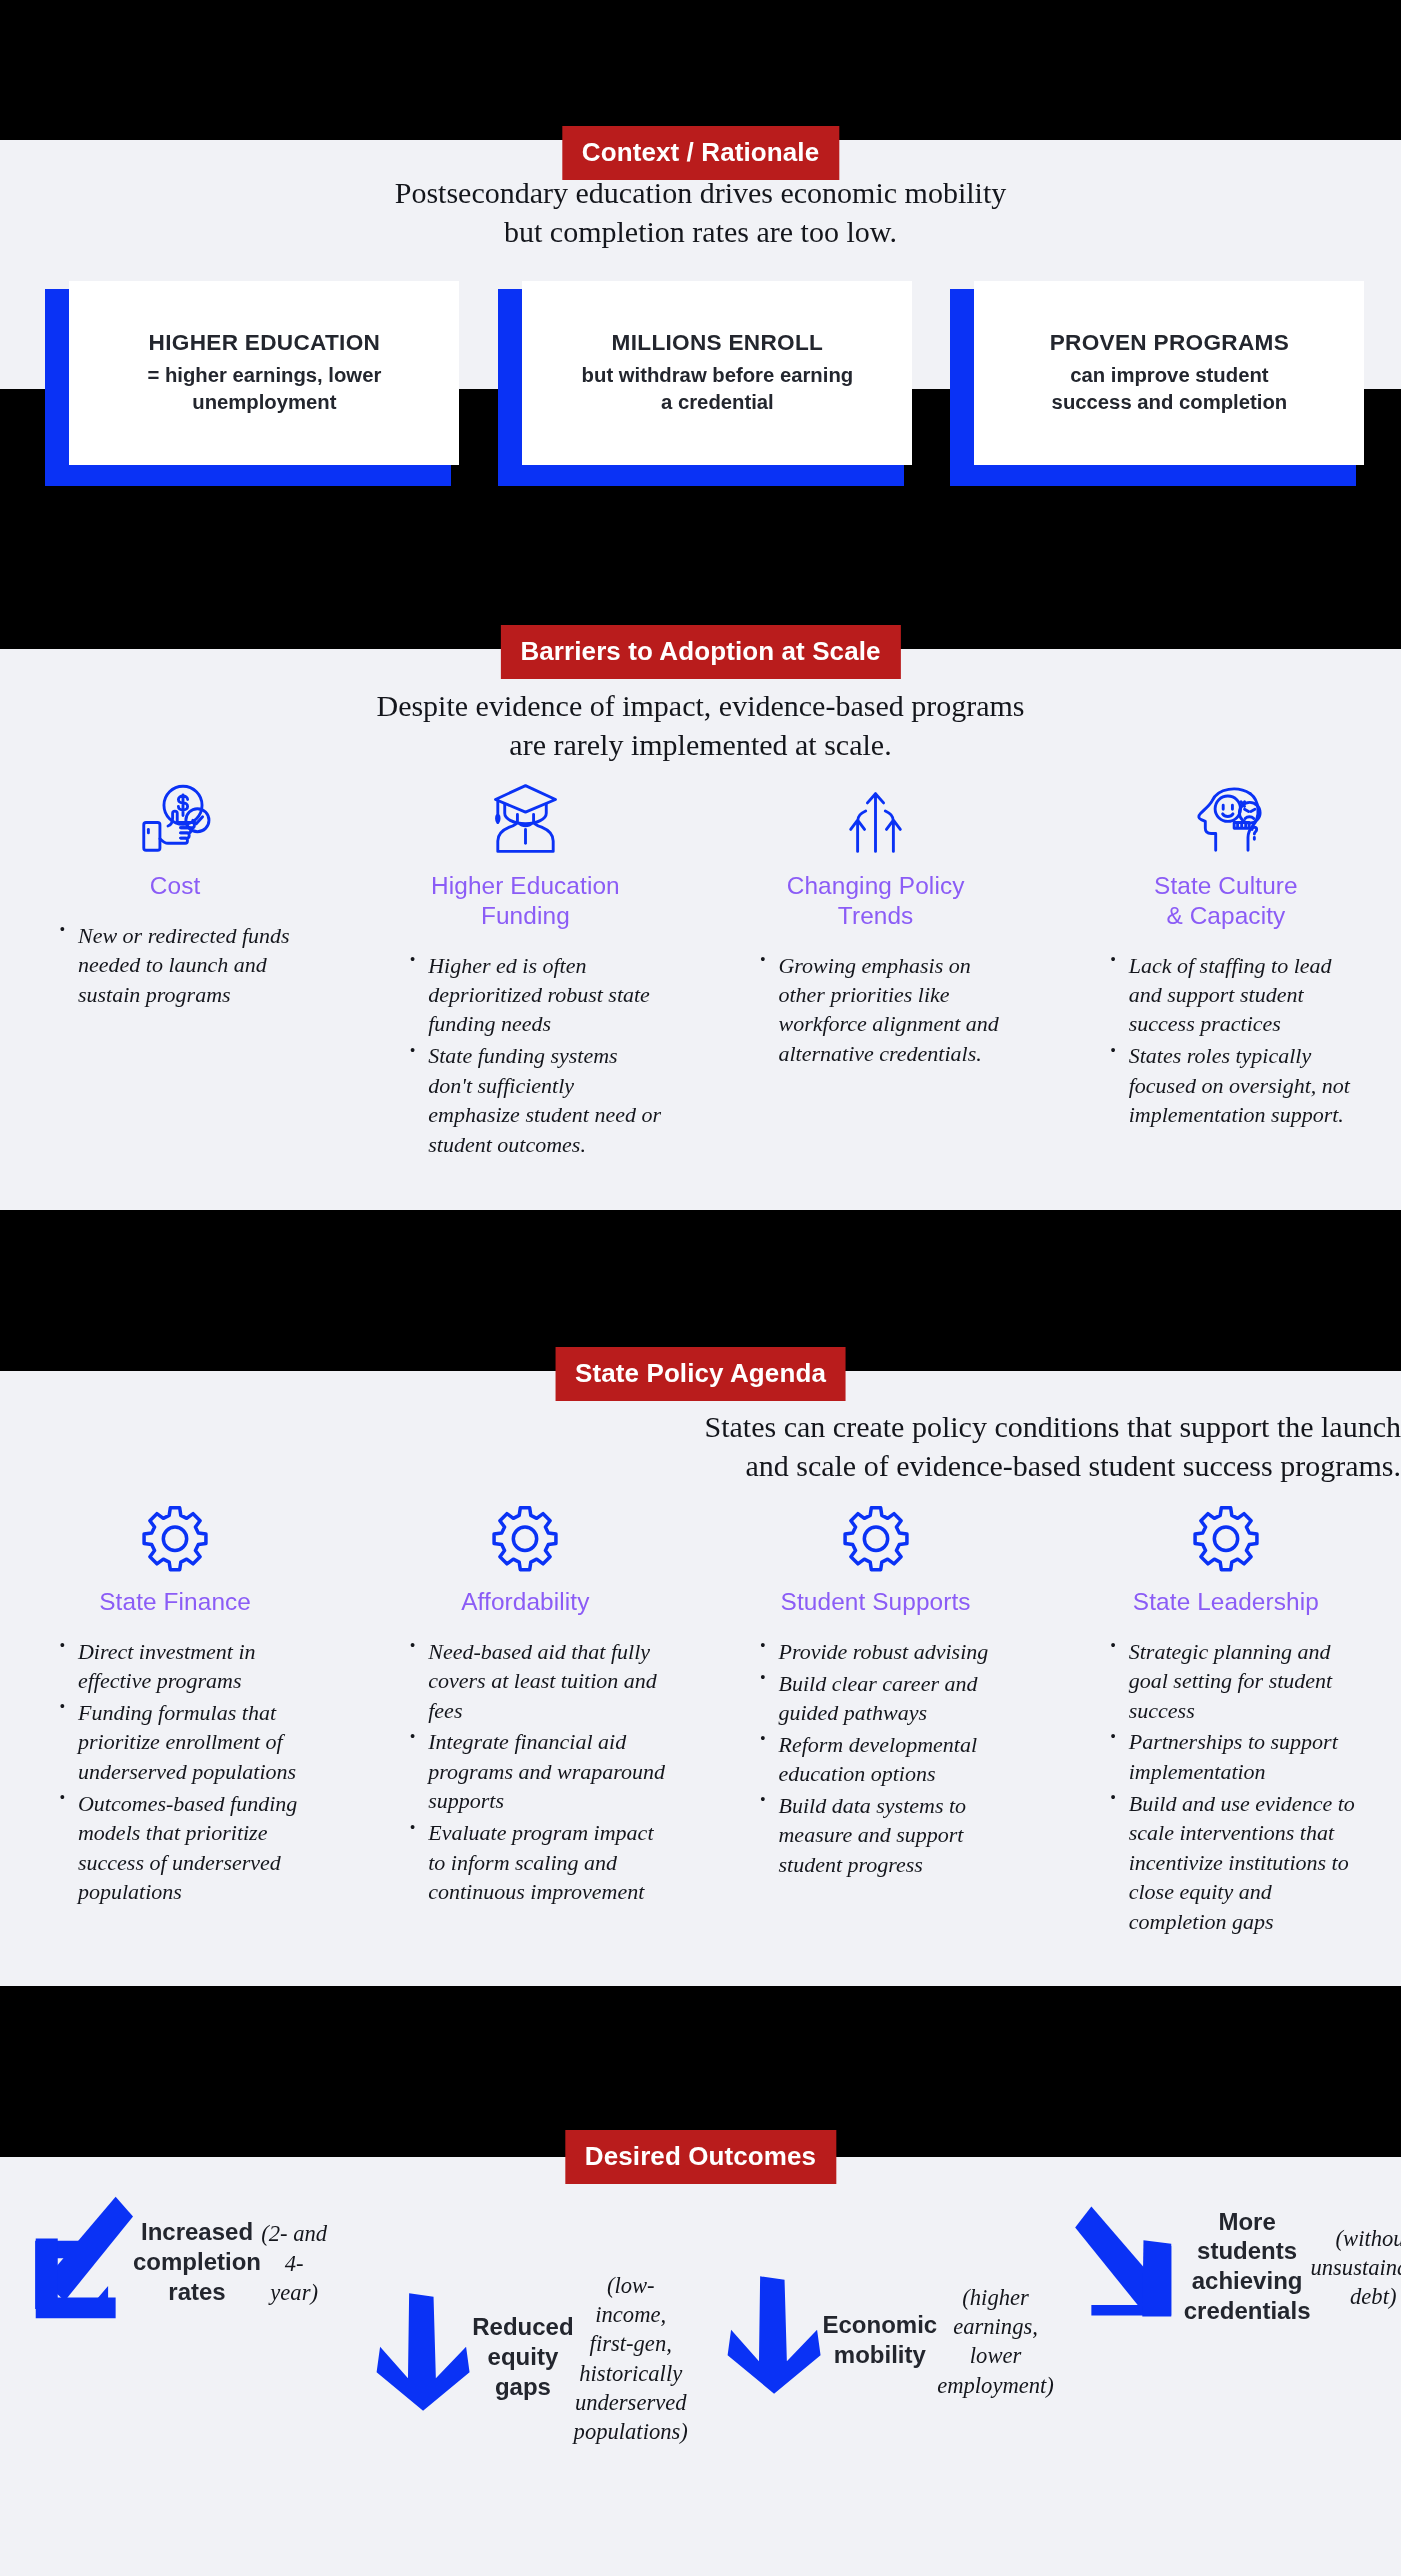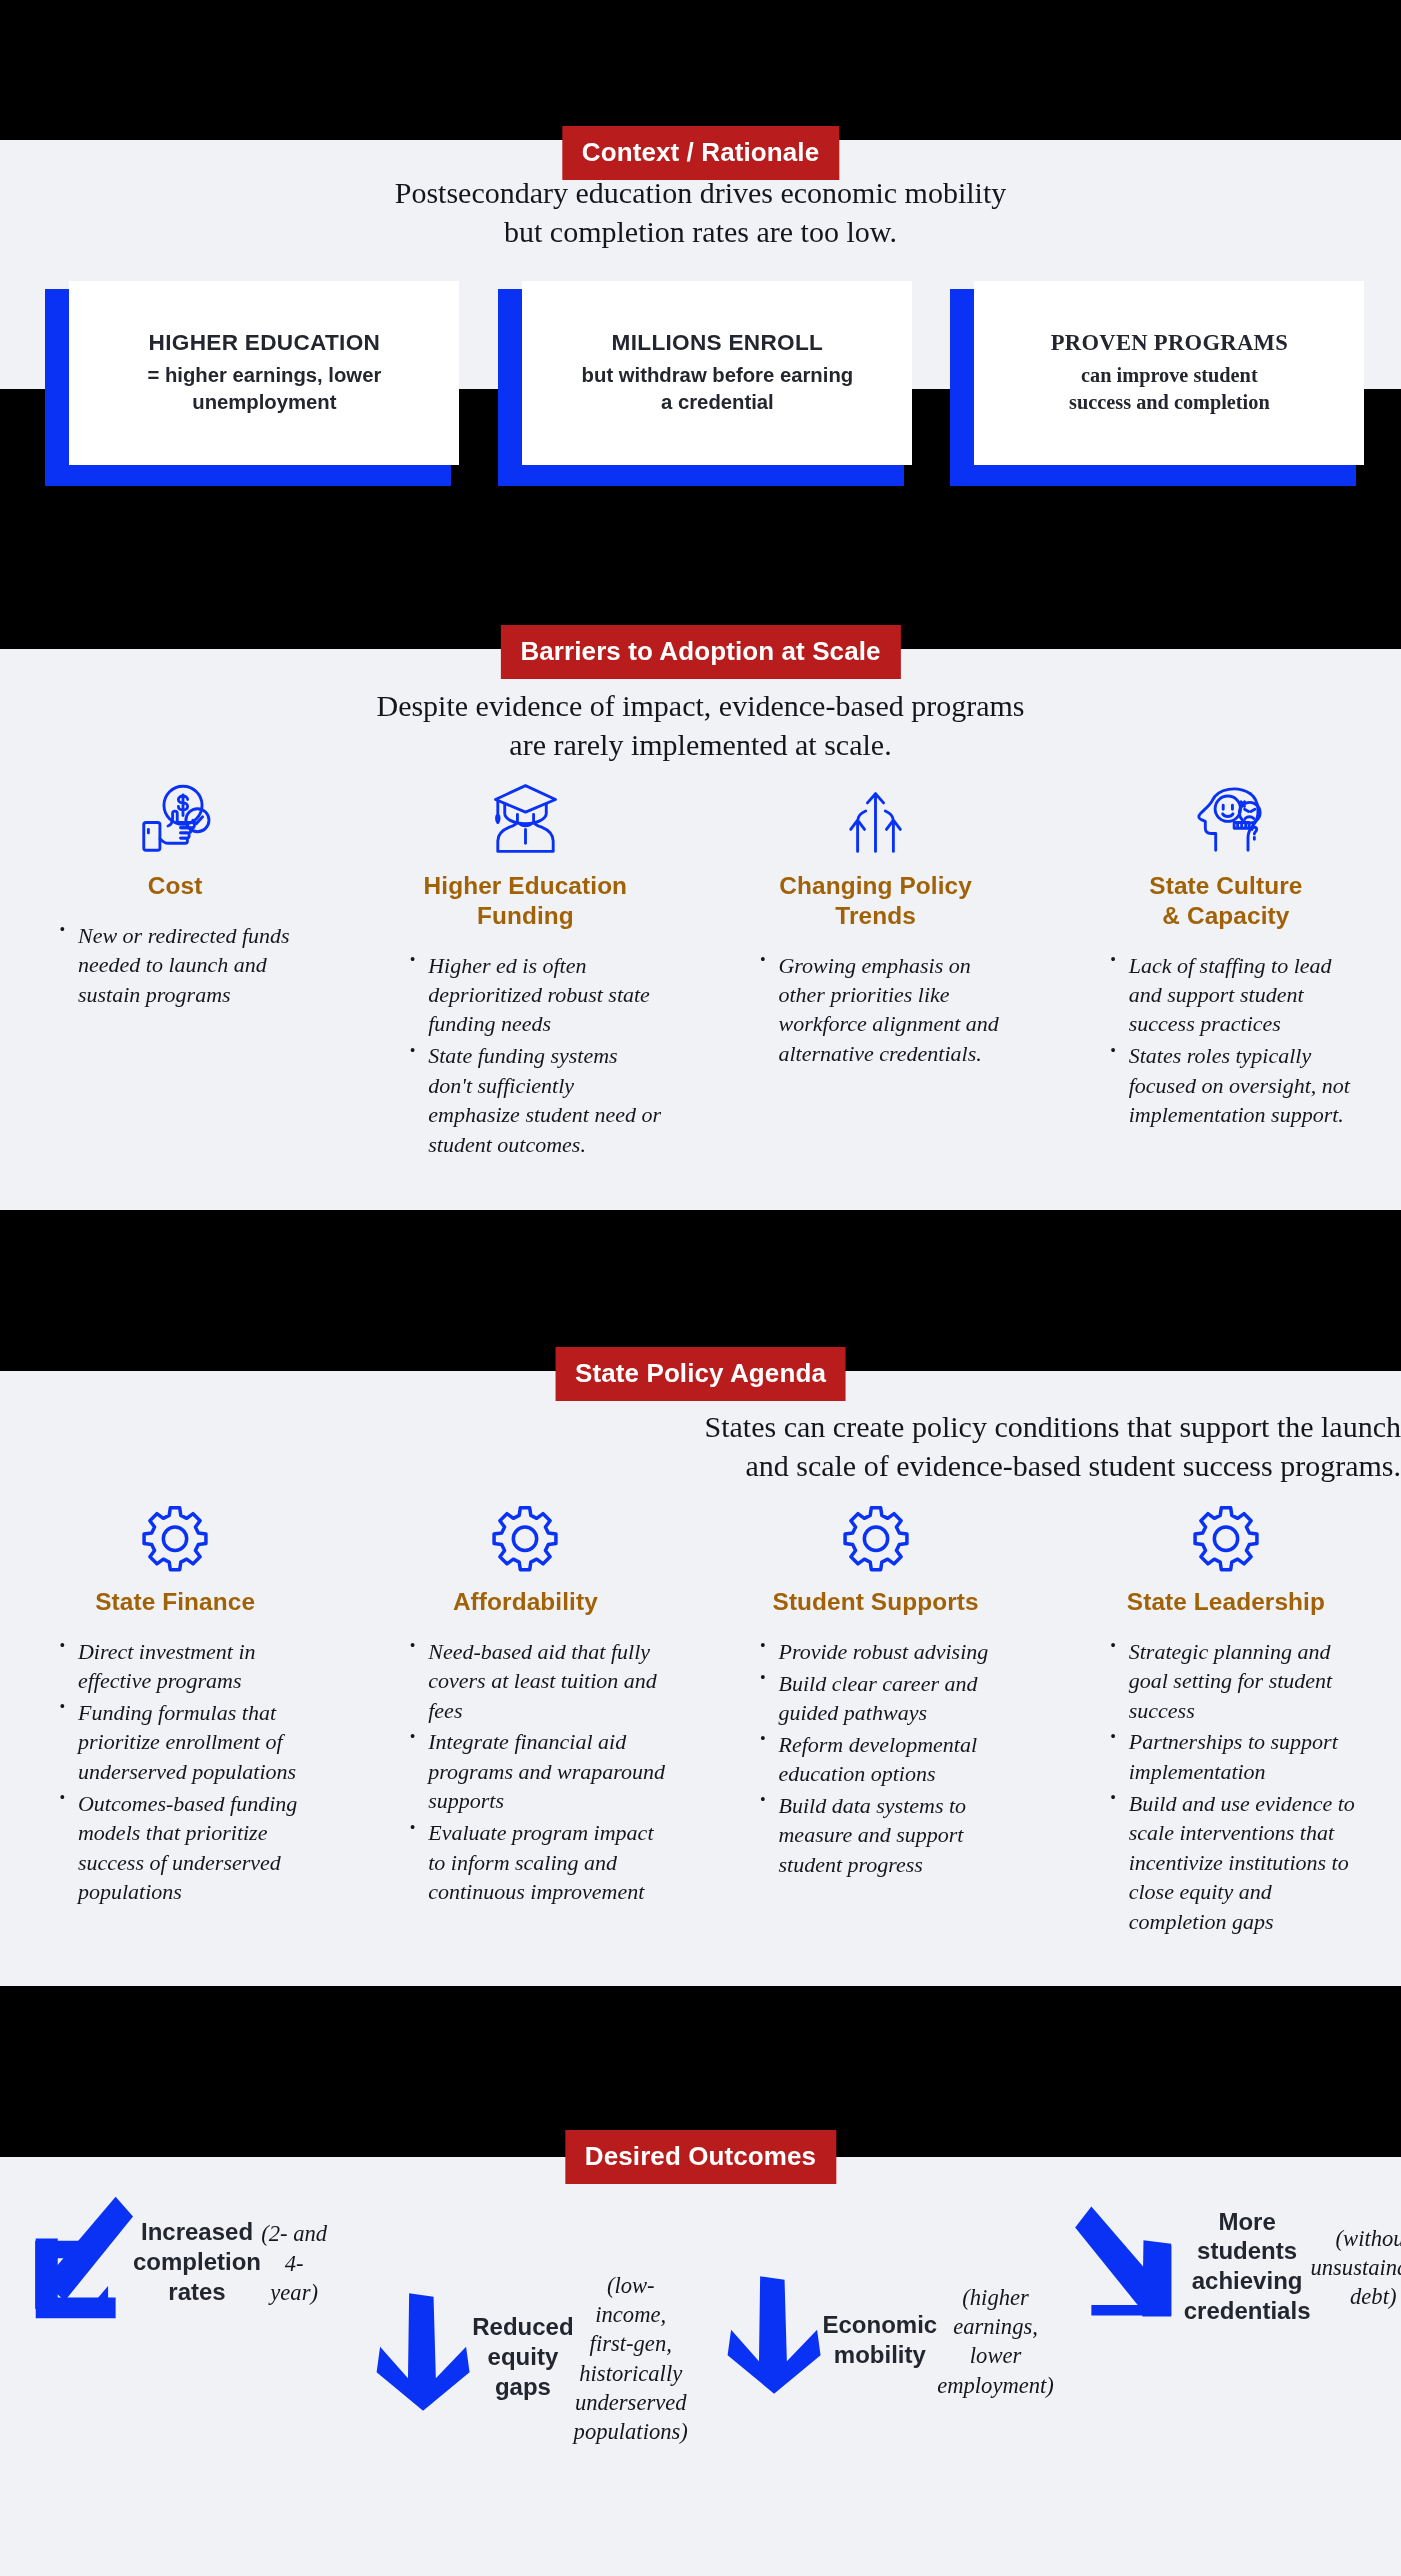--- a/index.html
+++ b/index.html
@@ -87,22 +87,22 @@
     position: absolute;
     left: 0;
     width: 1401px;
     display: flex;
     z-index: 10;
   }
   .col { width: 25%; padding: 0 35px; display: flex; flex-direction: column; align-items: center; }
   .col-icon { height: 81px; display: flex; align-items: flex-end; justify-content: center; margin-bottom: 15px; }
   .col-title {
     font-size: 24.4px;
-    font-weight: bold;
-    color: #a16207;
+    font-weight: normal;
+    color: #8b5cf6;
     text-align: center;
     line-height: 1.22;
     margin-bottom: 20px;
     letter-spacing: 0.1px;
   }
   .col-list { width: 100%; padding-left: 24.4px; }
   .col-list li {
     list-style: none;
     position: relative;
     font-family: "Liberation Serif", serif;
@@ -173,21 +173,21 @@
   <div class="card-frame" style="left:498px;top:289px;">
     <div class="card-inner">
       <div class="card-title">MILLIONS ENROLL</div>
       <div class="card-sub">
         <div>but withdraw before earning</div>
         <div>a credential</div>
       </div>
     </div>
   </div>
 
-  <div class="card-frame" style="left:950px;top:289px;font-family:Liberation Serif, serif;">
+  <div class="card-frame" style="left:950px;top:289px;">
     <div class="card-inner">
       <div class="card-title">PROVEN PROGRAMS</div>
       <div class="card-sub">
         <div>can improve student</div>
         <div>success and completion</div>
       </div>
     </div>
   </div>
 
   <div class="badge" style="left:50%;transform:translateX(-50%);top:625px;">Barriers to Adoption at Scale</div>

